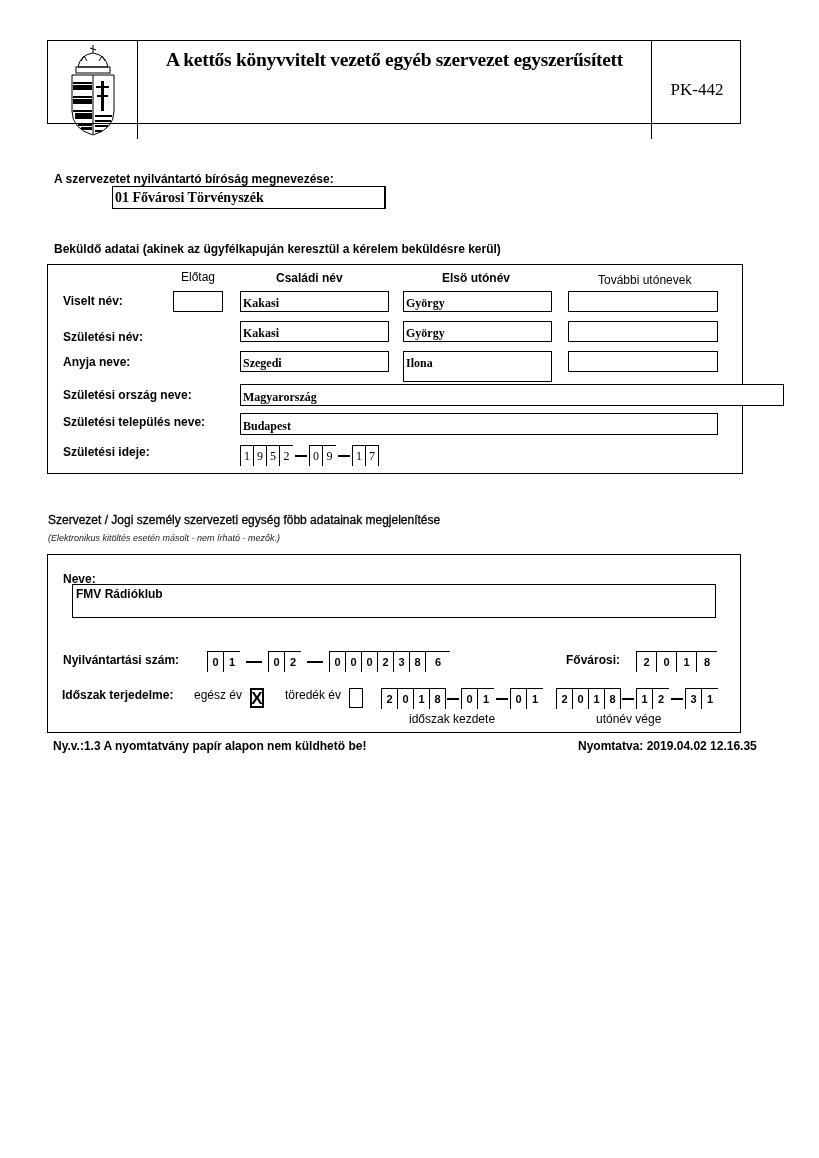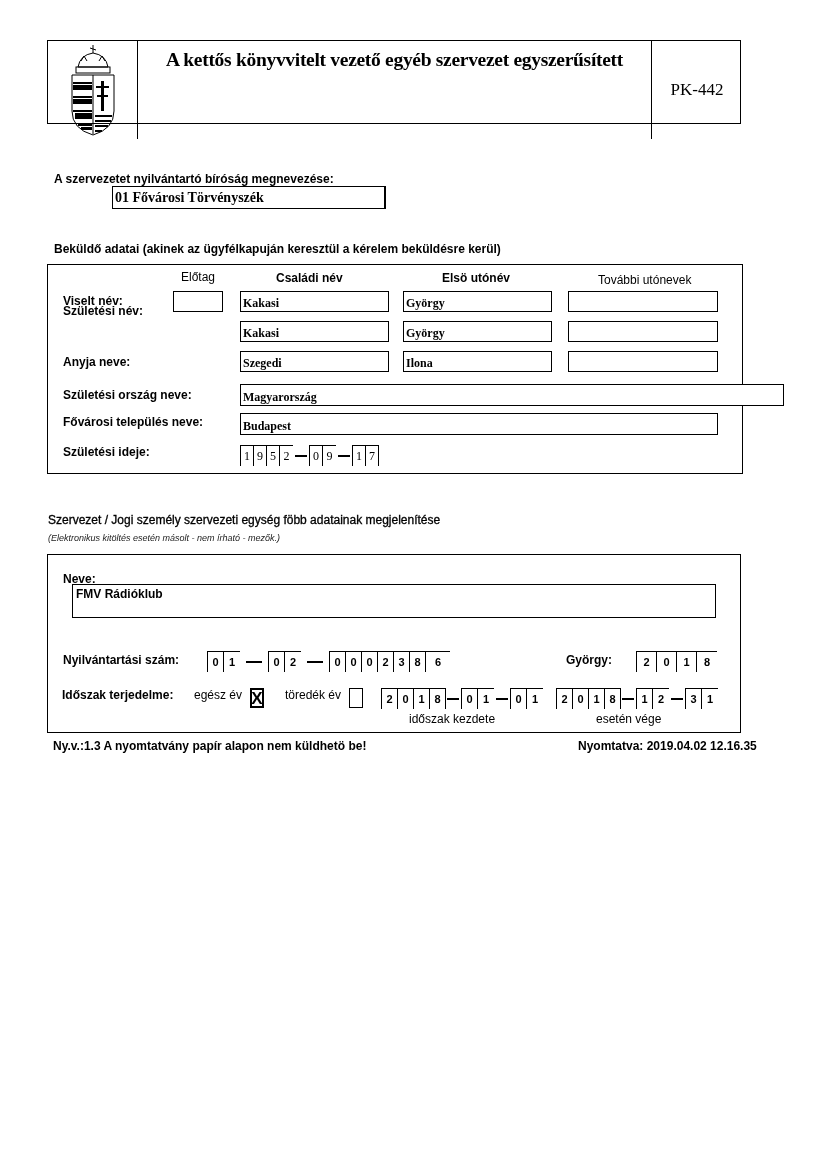--- a/index.html
+++ b/index.html
@@ -93,33 +93,33 @@
 <div class="abs label-b" style="left:276px; top:271px;">Családi név</div>
 <div class="abs label-b" style="left:442px; top:271px;">Elsö utónév</div>
 <div class="abs label-n" style="left:598px; top:273px;">További utónevek</div>
 
 <div class="abs label-b" style="left:63px; top:294px;">Viselt név:</div>
 <div class="abs field" style="left:173px; top:291px; width:50px; height:21px;"></div>
 <div class="abs field" style="left:240px; top:291px; width:149px; height:21px; line-height:22px;">Kakasi</div>
 <div class="abs field" style="left:403px; top:291px; width:149px; height:21px; line-height:22px;">György</div>
 <div class="abs field" style="left:568px; top:291px; width:150px; height:21px;"></div>
 
-<div class="abs label-b" style="left:63px; top:304px;">Születési név:</div>
+<div class="abs label-b" style="left:63px; top:330px;">Születési név:</div>
 <div class="abs field" style="left:240px; top:321px; width:149px; height:21px; line-height:22px;">Kakasi</div>
 <div class="abs field" style="left:403px; top:321px; width:149px; height:21px; line-height:22px;">György</div>
 <div class="abs field" style="left:568px; top:321px; width:150px; height:21px;"></div>
 
 <div class="abs label-b" style="left:63px; top:355px;">Anyja neve:</div>
 <div class="abs field" style="left:240px; top:351px; width:149px; height:21px; line-height:22px;">Szegedi</div>
-<div class="abs field" style="left:403px; top:351px; width:149px; height:21px; line-height:22px;">Ilona</div>
+<div class="abs field" style="left:403px; top:351px; width:149px; height:31px; line-height:22px;">Ilona</div>
 <div class="abs field" style="left:568px; top:351px; width:150px; height:21px;"></div>
 
 <div class="abs label-b" style="left:63px; top:388px;">Születési ország neve:</div>
 <div class="abs field" style="left:240px; top:384px; width:544px; height:22px; line-height:24px;">Magyarország</div>
-<div class="abs label-b" style="left:63px; top:415px;">Fővárosi település neve:</div>
+<div class="abs label-b" style="left:63px; top:415px;">Születési település neve:</div>
 <div class="abs field" style="left:240px; top:413px; width:478px; height:22px; line-height:24px;">Budapest</div>
 
 <div class="abs label-b" style="left:63px; top:445px;">Születési ideje:</div>
 <div class="abs digits serif-d" style="left:240px; top:445px;">
   <div class="dgroup">
     <div class="dcell">1</div>
     <div class="dcell">9</div>
     <div class="dcell">5</div>
     <div class="dcell" style="border-right:none">2</div>
   </div>
@@ -167,21 +167,21 @@
     <div class="dcell">0</div>
     <div class="dcell">0</div>
     <div class="dcell">0</div>
     <div class="dcell">2</div>
     <div class="dcell">3</div>
     <div class="dcell">8</div>
     <div class="dcell" style="border-right:none; width:24px">6</div>
   </div>
 </div>
 
-<div class="abs label-b" style="left:566px; top:653px;">György:</div>
+<div class="abs label-b" style="left:566px; top:653px;">Fővárosi:</div>
 <div class="abs digits" style="left:636px; top:651px;">
   <div class="dgroup">
     <div class="dcell" style="width:20px">2</div>
     <div class="dcell" style="width:20px">0</div>
     <div class="dcell" style="width:20px">1</div>
     <div class="dcell" style="width:20px; border-right:none">8</div>
   </div>
 </div>
 
 <div class="abs label-b" style="left:62px; top:688px;">Időszak terjedelme:</div>
@@ -229,16 +229,16 @@
     <div class="dcell" style="border-right:none">2</div>
   </div>
   <div class="dash">
       <span></span>
     </div>
   <div class="dgroup">
     <div class="dcell">3</div>
     <div class="dcell" style="border-right:none">1</div>
   </div>
 </div>
-<div class="abs label-n" style="left:596px; top:712px;">esetén vége</div>
+<div class="abs label-n" style="left:596px; top:712px;">utónév vége</div>
 
 <div class="abs label-b" style="left:53px; top:739px;">Ny.v.:1.3 A nyomtatvány papír alapon nem küldhetö be!</div>
 <div class="abs label-b" style="left:578px; top:739px;">Nyomtatva: 2019.04.02 12.16.35</div>
 
 </body></html>

